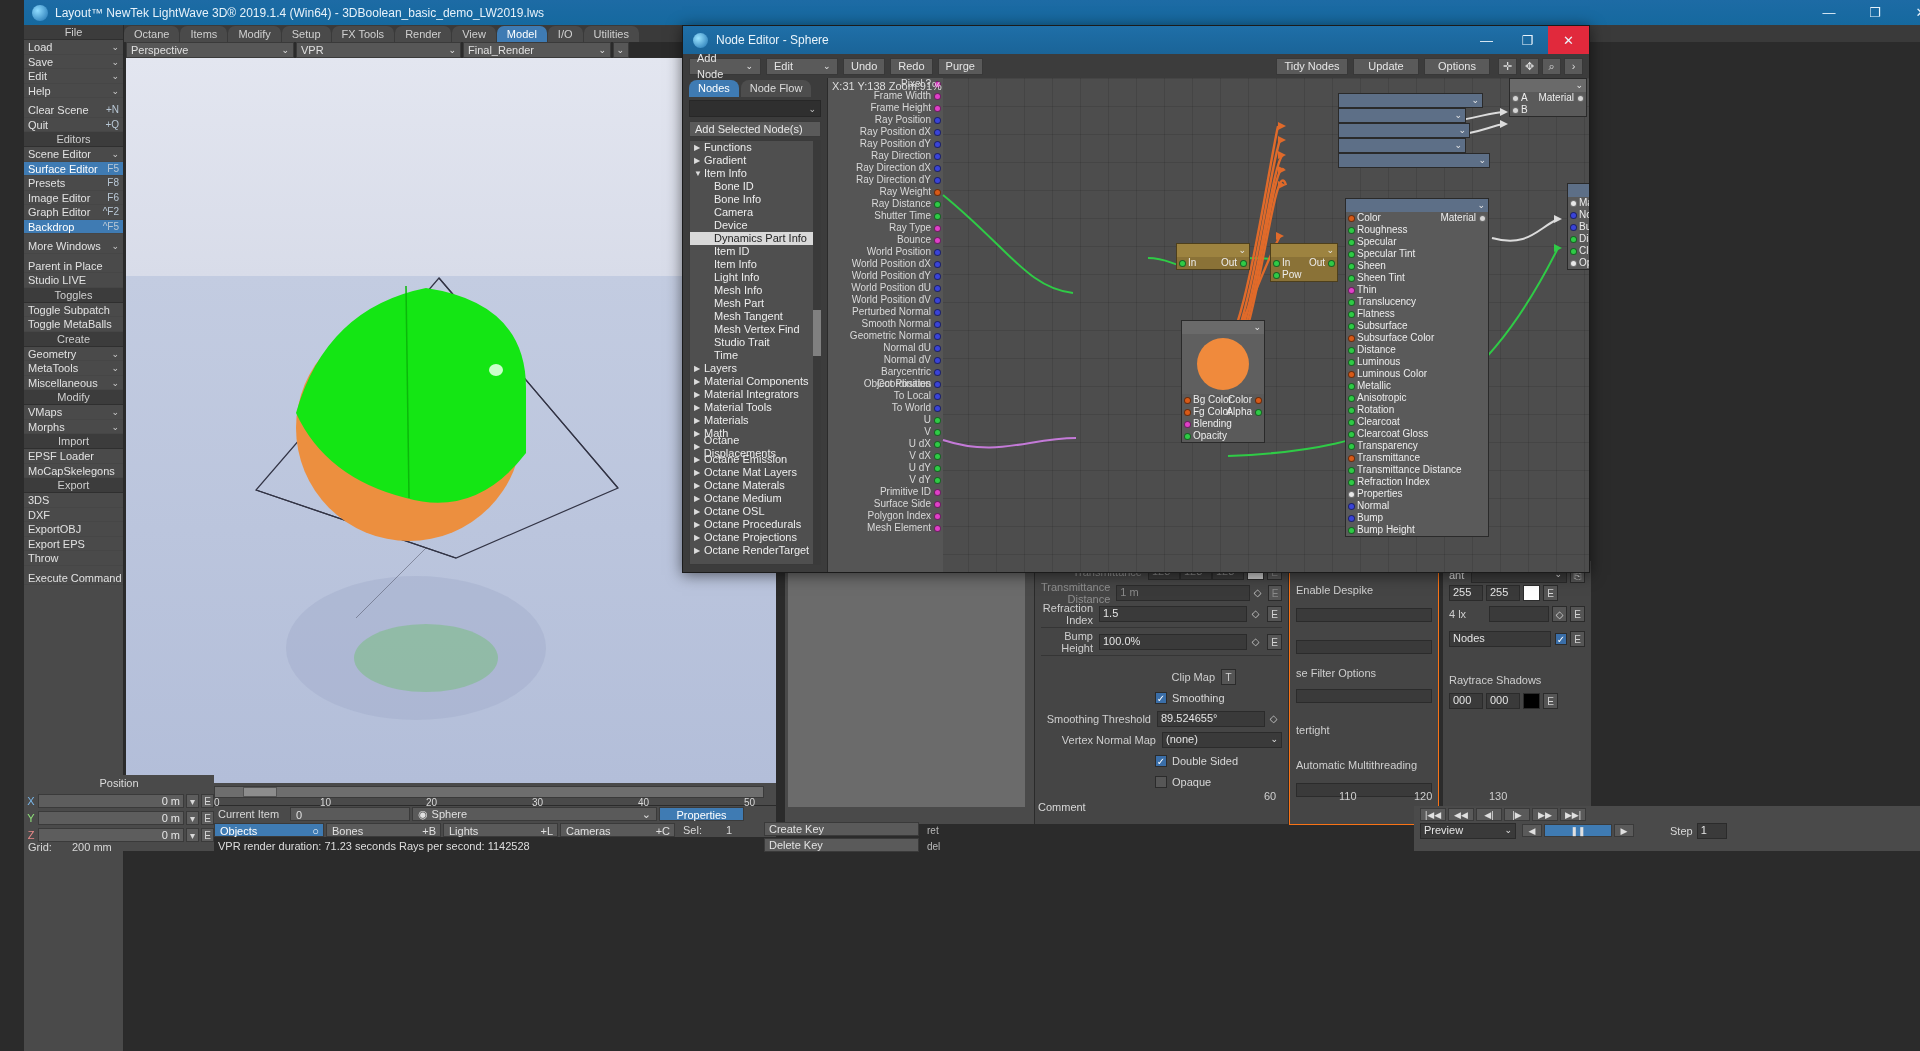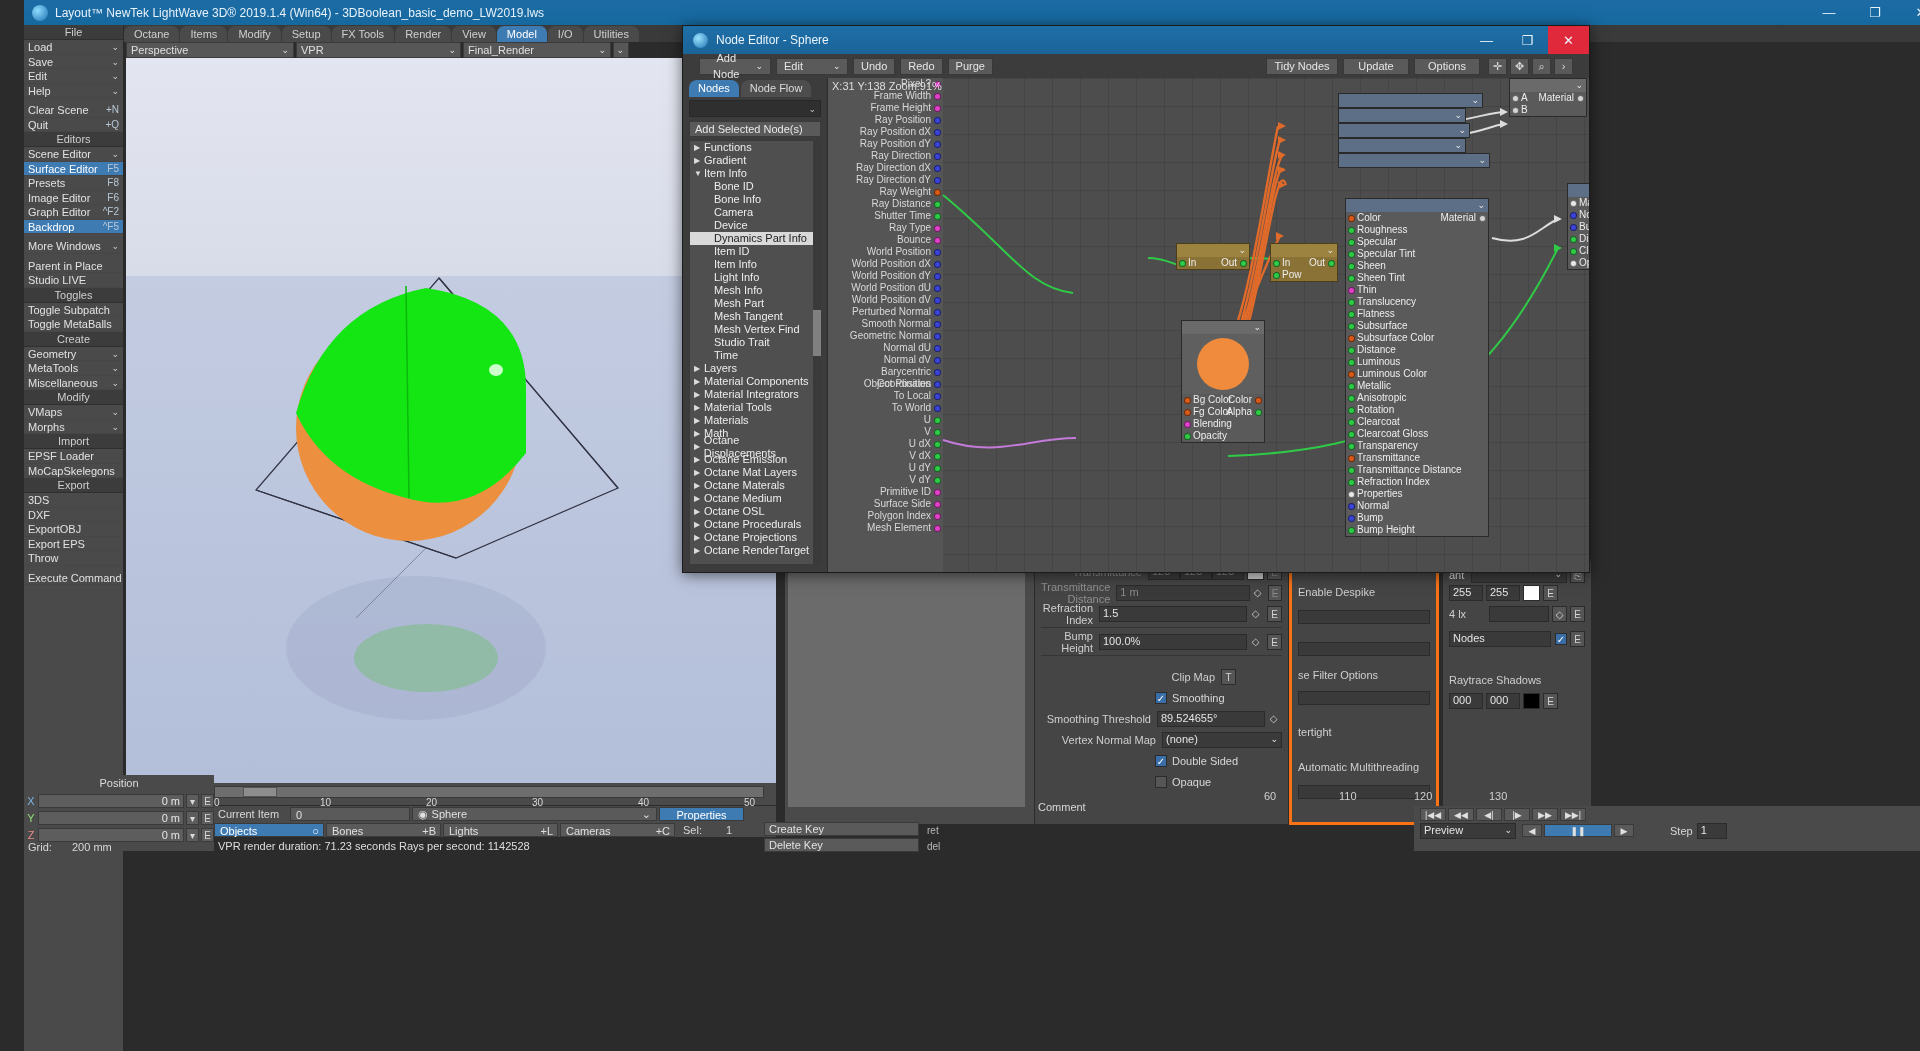--- a/index.html
+++ b/index.html
@@ -99,21 +99,21 @@
     line-height:15px; font-size:10px; margin-left:3px; color:#d5d5d5;}
   .ebox.dim{color:#8a8a8a;}
   .arrows { width:17px; text-align:center; font-size:10px; color:#c9c9c9;}
   .swatch { width:17px; height:16px; border:1px solid #2b2b2b; }
   .sep { height:1px; background:#353535; margin:3px 6px; }
   .chk { width:12px; height:12px; background:#3a6ea8; border:1px solid #2b2b2b; color:#fff;
     font-size:10px; line-height:11px; text-align:center; }
   .chk.off { background:#565656; color:transparent; }
 
   .rightpanel { position:absolute; left:1265px; top:560px; width:150px; height:265px;
-    background:#454545; border:3px solid #f97316; }
+    background:#454545; border:1px solid #f97316; }
   .farright { position:absolute; left:1418px; top:560px; width:150px; height:265px;
     background:#454545; border:1px solid #2b2b2b;}
 
   .commentbar { position:absolute; left:1010px; top:798px; width:250px; height:18px;
     font-size:11px; display:flex; align-items:center; padding-left:4px; }
 
   
   .keybar { position:absolute; left:740px; top:822px; width:285px; height:30px;}
   .keyrow { display:flex; align-items:flex-end; height:14px; margin-bottom:2px;}
   .keybtn { width:155px; height:14px; background:#5a5a5a; border:1px solid #3a3a3a; font-size:11px;
@@ -136,21 +136,21 @@
     background:#3c3c3c; border:1px solid #1b1b1b; box-shadow:0 2px 14px rgba(0,0,0,.55); }
   .nw-title { height:28px; background:linear-gradient(#1f6fa8,#1a6498); display:flex; align-items:center; }
   .nw-icon { width:15px; height:15px; margin-left:10px; border-radius:50%;
     background:radial-gradient(circle at 35% 35%, #9ae3ff, #1b6fae); }
   .nw-t { margin-left:8px; color:#eaf4fb; font-size:12px; }
   .nw-btns { margin-left:auto; display:flex; }
   .nw-btn { width:41px; height:28px; display:flex; align-items:center; justify-content:center;
     color:#eaf4fb; font-size:13px;}
   .nw-btn.close { background:#e1293c; }
 
-  .nw-toolbar { height:24px; background:#3c3c3c; display:flex; align-items:center; padding:0 16px;text-align:center; }
+  .nw-toolbar { height:24px; background:#3c3c3c; display:flex; align-items:center; padding:0 6px; }
   .tbtn { height:17px; background:#5a5a5a; border:1px solid #383838; color:#e6e6e6; font-size:11px;
     padding:0 7px; line-height:16px; margin-right:5px; position:relative; display:flex; align-items:center;}
   .tbtn .chev{ margin-left:10px; font-size:9px;}
   .tbtn.wide{ width:72px; }
   .ticon { width:19px; height:17px; background:#5a5a5a; border:1px solid #383838;
     display:flex; align-items:center; justify-content:center; margin-left:3px; color:#dcdcdc; font-size:11px;}
 
   .nw-body { position:absolute; left:0; top:52px; width:906px; height:494px; display:flex; }
   .nw-left { width:145px; background:#3c3c3c; border-right:1px solid #2b2b2b; position:relative;}
   .nltabs { display:flex; height:18px; padding-left:6px; padding-top:2px;}

